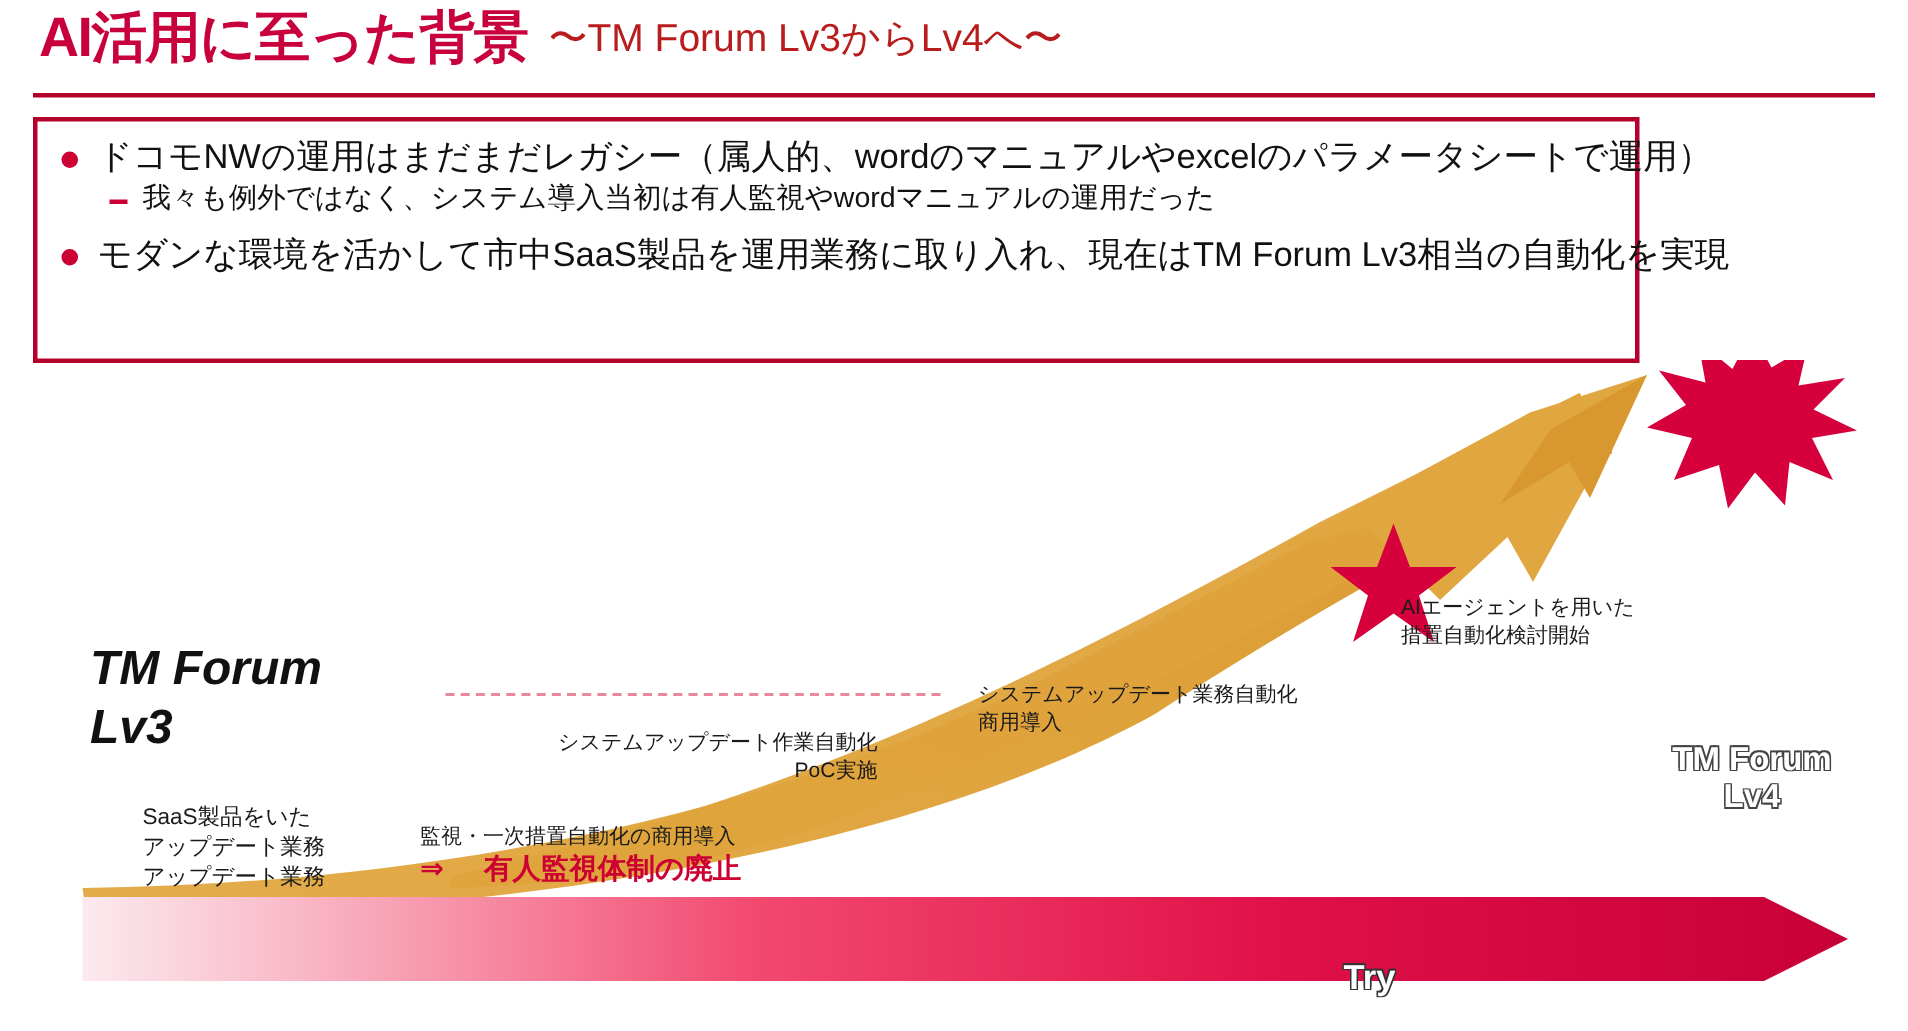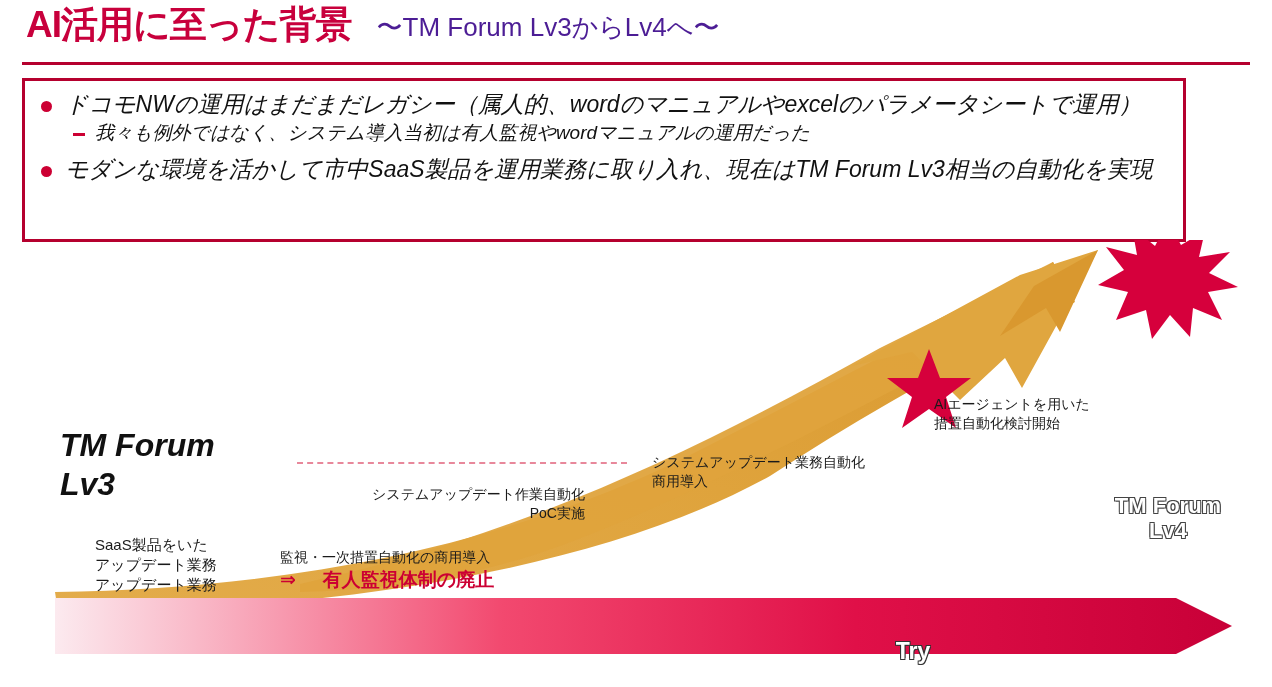--- a/index.html
+++ b/index.html
@@ -4,36 +4,36 @@
 <style>
   html,body{margin:0;padding:0;background:#ffffff;}
   body{
     width:1272px;height:687px;position:relative;overflow:hidden;
     font-family:"Liberation Sans","DejaVu Sans",sans-serif;
     color:#1a1a1a;
   }
   .slide{position:absolute;inset:0;}
 
   
-  #title-row{position:absolute;left:26px;top:6px;display:flex;align-items:flex-end;gap:14px;}
+  #title-row{position:absolute;left:26px;top:6px;display:flex;align-items:center;gap:14px;}
   #title-main{
     font-size:37px;font-weight:bold;color:#C8003C;letter-spacing:-1px;
     line-height:1.05;white-space:nowrap;
   }
   #title-sub{
-    font-size:26px;font-weight:normal;color:#4c1d95;white-space:nowrap;margin-left:11px;
+    font-size:26px;font-weight:normal;color:#b91c1c;white-space:nowrap;
   }
   #title-rule{
     position:absolute;left:22px;top:62px;width:1228px;height:3px;background:#B5002E;
   }
 
   
   #bullet-box{
-    position:absolute;left:22px;top:78px;width:1164px;height:164px;
-    border:3px solid #B5002E;box-sizing:border-box;background:#fff;font-style:italic;
+    position:absolute;left:22px;top:78px;width:1071px;height:164px;
+    border:3px solid #B5002E;box-sizing:border-box;background:#fff;
   }
   .b-row{display:flex;align-items:flex-start;}
   .lvl1{margin:9px 0 0 16px;}
   .lvl2{margin:2px 0 0 48px;}
   .dot1{
     width:11px;height:11px;border-radius:50%;background:#CC0033;
     margin:11px 13px 0 0;flex:0 0 auto;
   }
   .dash2{
     width:12px;height:3px;background:#CC0033;margin:12px 10px 0 0;flex:0 0 auto;

